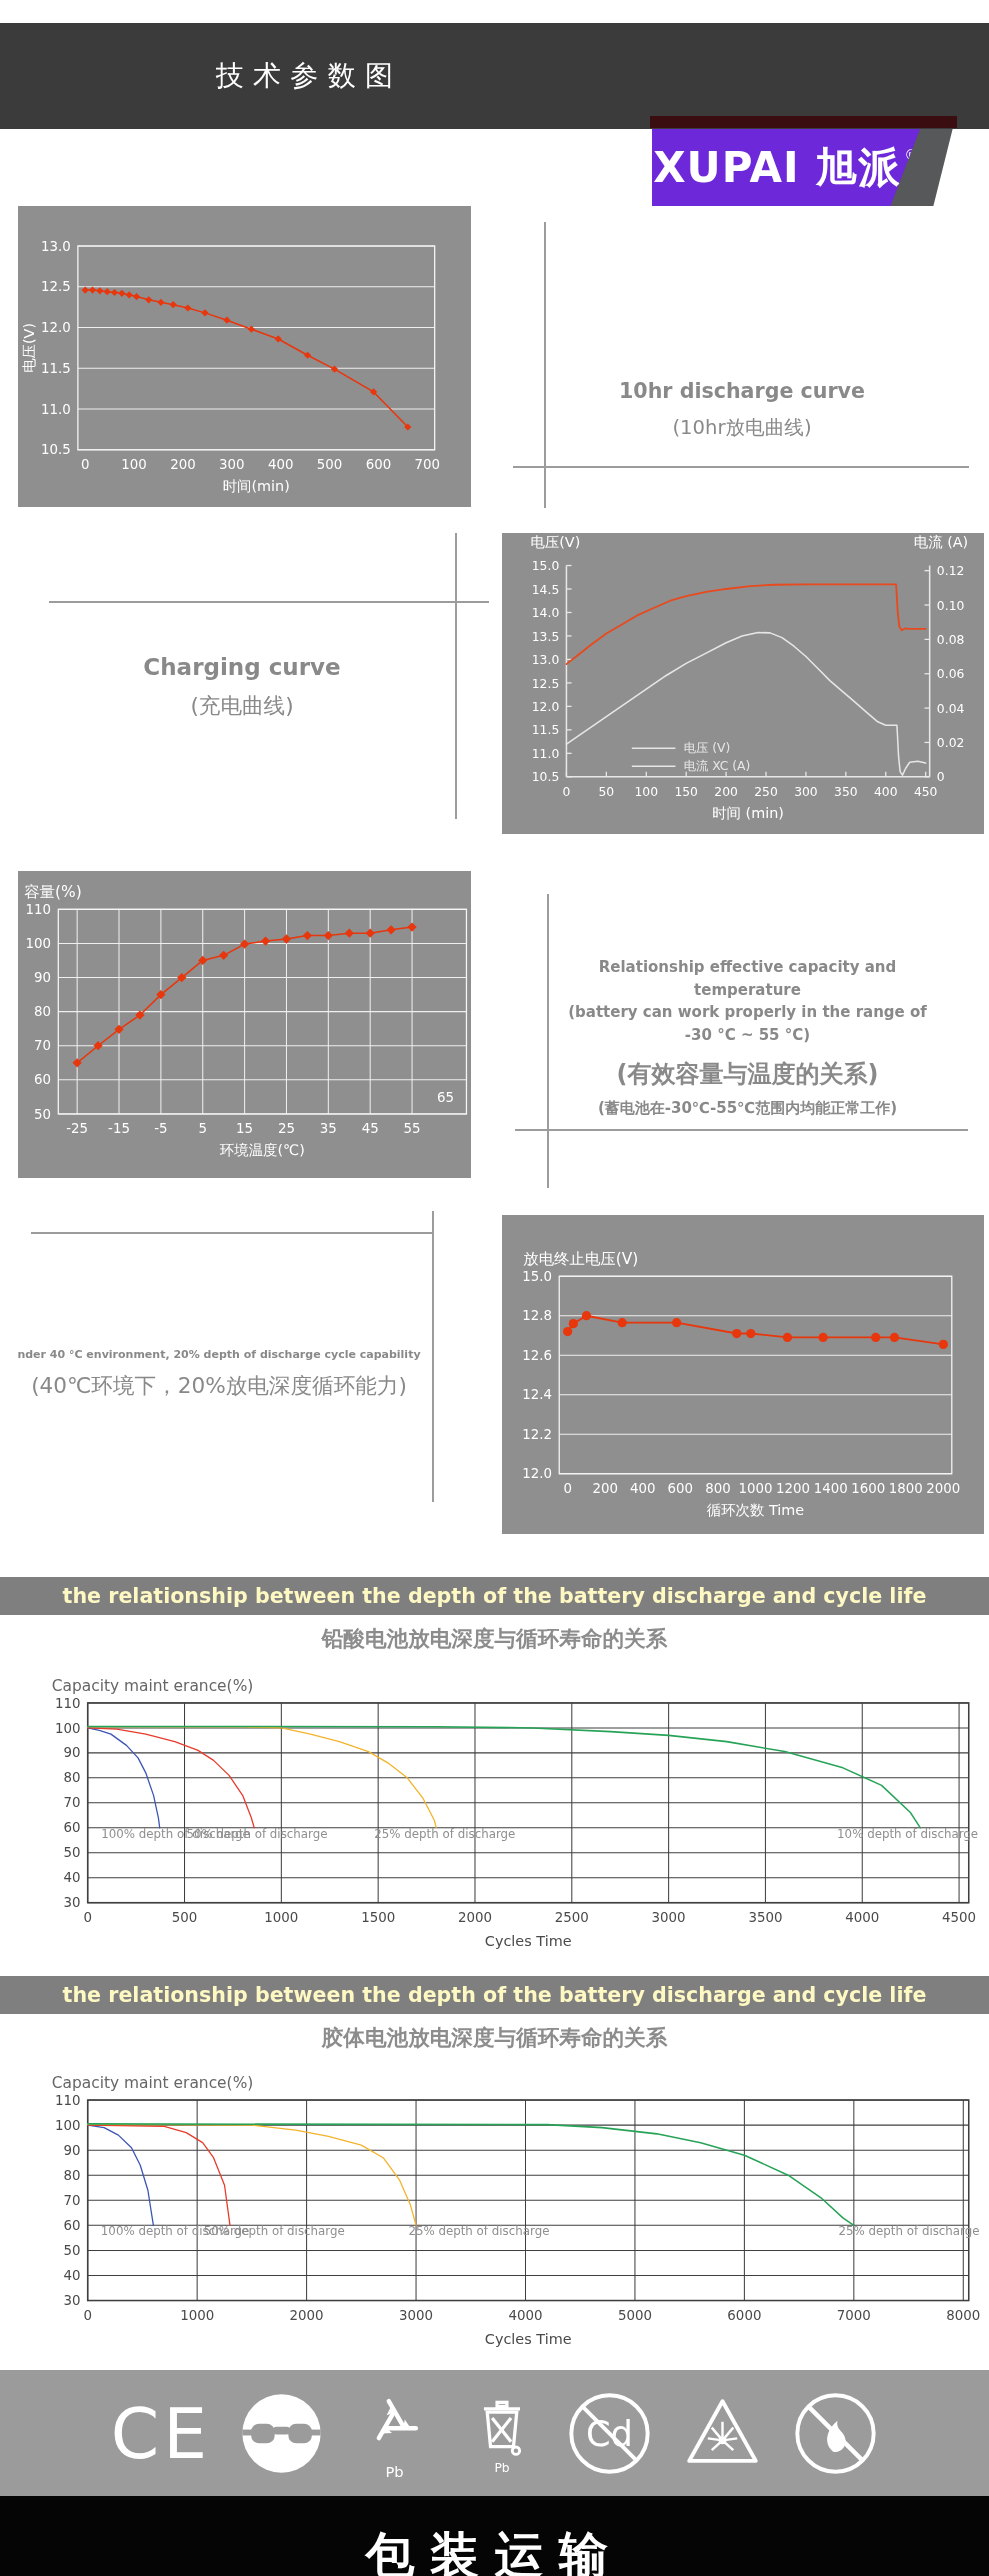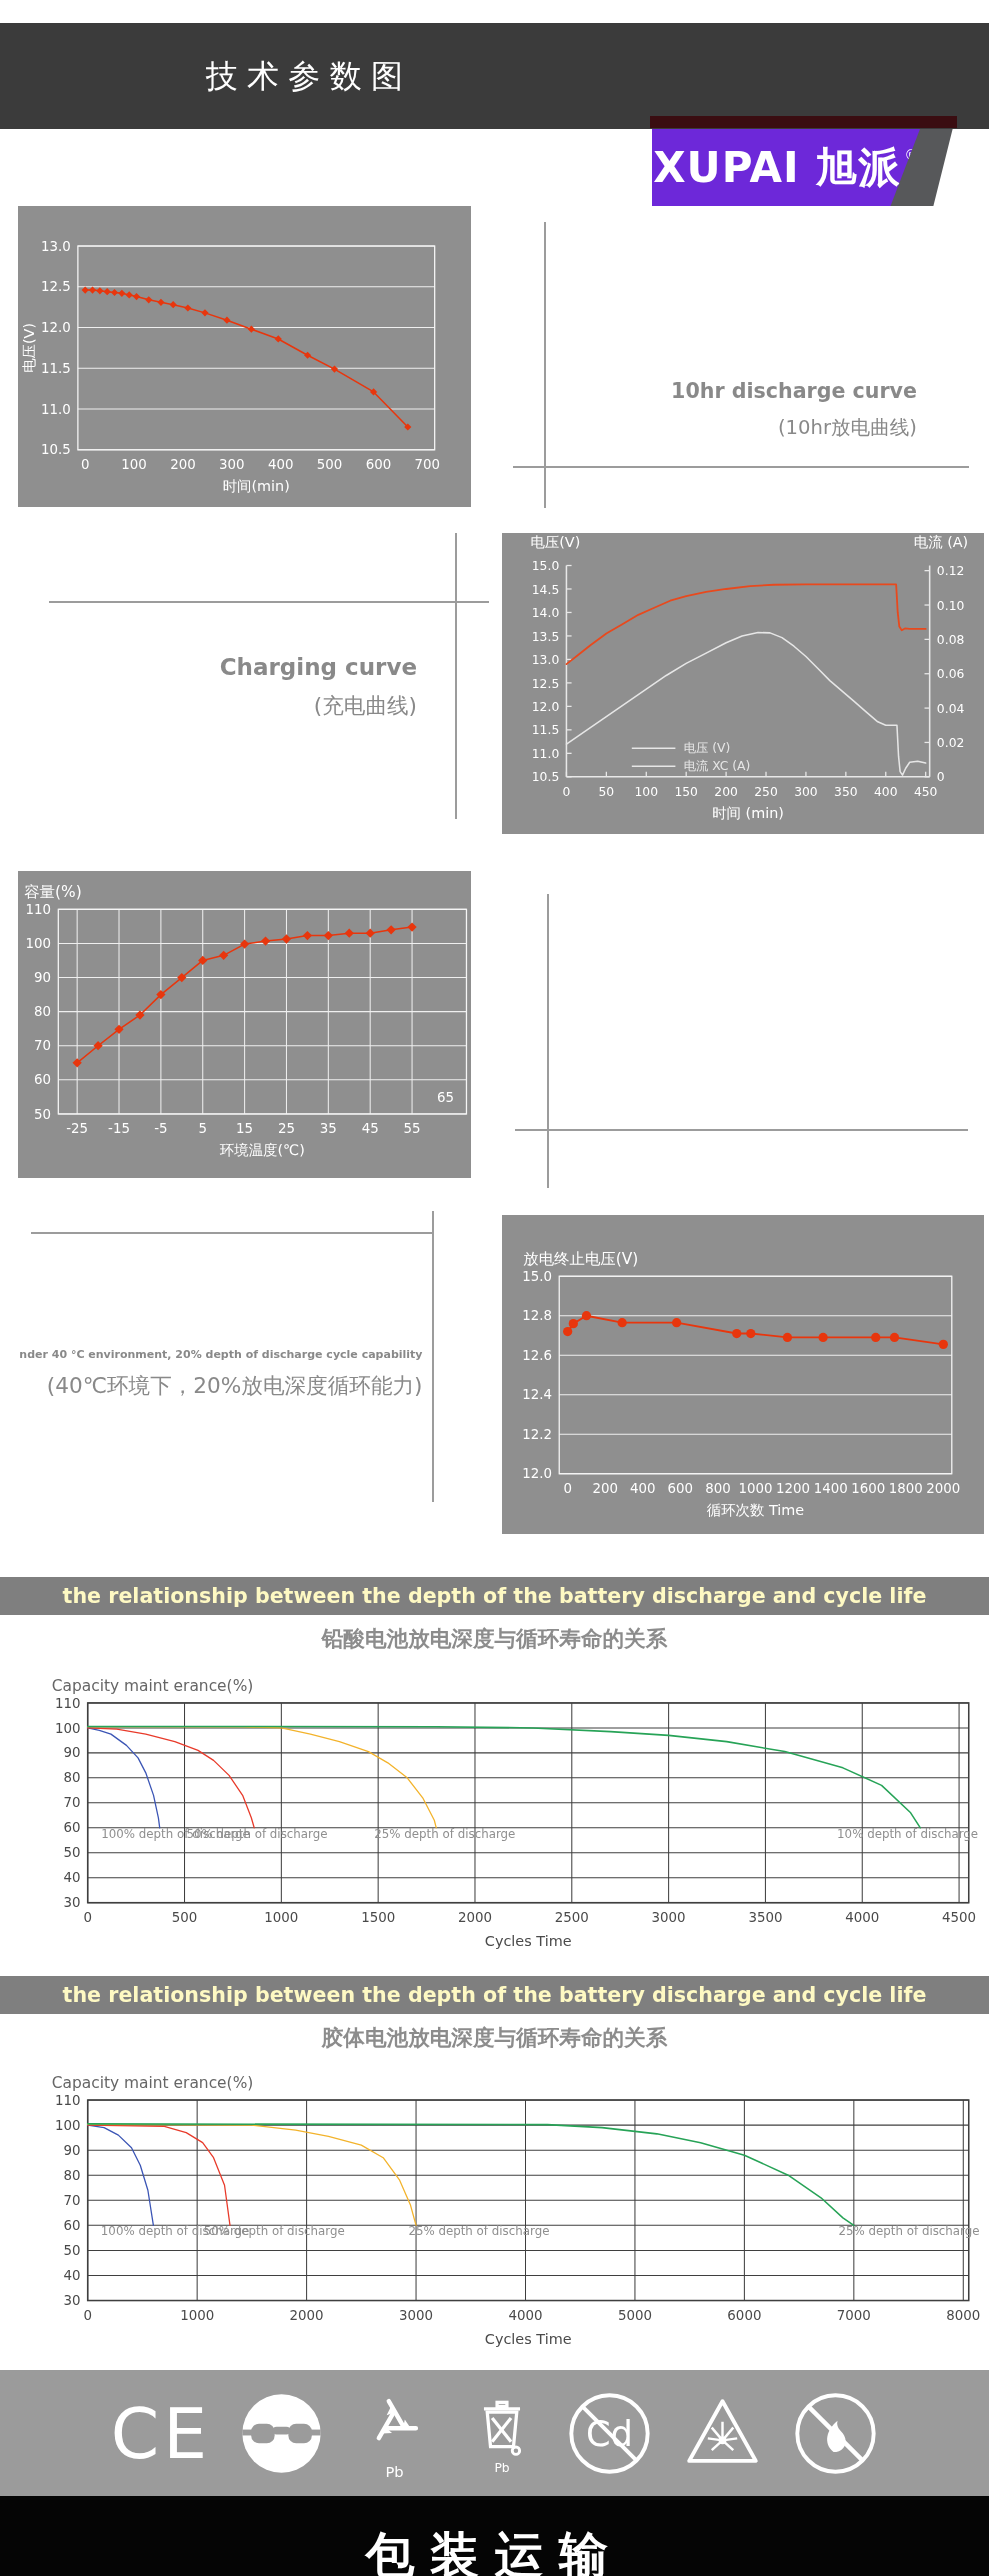--- a/index.html
+++ b/index.html
@@ -2,36 +2,36 @@
 <html style="font-size:8.2px"><head>
 <meta charset="utf-8">
 <style>
   * { margin:0; padding:0; box-sizing:border-box; }
   body { font-family:"DejaVu Sans", sans-serif; background:#fff; }
   #page { position:relative; width:989px; height:3553px; background:#ffffff; overflow:hidden; }
 
   .abs { position:absolute; }
   .header-band { left:0; top:23px; width:989px; height:106px; background:#3b3b3b; }
   .page-title { left:0; top:23px; width:618px; height:106px; line-height:106px; text-align:center;
-                color:#fff; font-size:32px; letter-spacing:9.3px; font-weight:500; }
+                color:#fff; font-size:28px; letter-spacing:9.3px; font-weight:500; }
   .maroon-stripe { left:650px; top:116px; width:307px; height:12.4px; background:#3a0d11; }
   .logo-wedge { left:897px; top:129px; width:46px; height:77px; background:#57585a; transform:skewX(-14deg); }
   .brand-logo { left:652px; top:129px; width:268px; height:77px; background:#6d28d9;
                 clip-path:polygon(0 0,100% 0,89% 100%,0 100%);
                 display:flex; align-items:center; justify-content:center;
                 color:#fff; font-size:42px; font-weight:700; letter-spacing:1px; }
   .brand-logo sup { font-size:13.4px; margin-left:3.1px; margin-top:-25px; font-weight:400; }
 
   .chart-panel { background:#8f8f8f; }
   .white-chart { background:#ffffff; }
 
   .xhair-v { width:1.5px; background:#9c9c9c; }
   .xhair-h { height:1.5px; background:#9c9c9c; }
 
-  .tb { text-align:right; color:#898989; }
+  .tb { text-align:center; color:#898989; }
   .tb .en { font-size:20.6px; font-weight:600; }
   .tb .en-sm { font-size:15px; font-weight:600; line-height:1.5; }
   .tb .cn { font-size:19.6px; font-weight:400; margin-top:11.3px; }
   .tb .cn-big { font-size:24px; font-weight:700; margin-top:12.4px; }
   .tb .cn-sm { font-size:15px; font-weight:600; margin-top:8.2px; }
 
   .gray-banner { left:0; width:989px; height:38px; background:#7f7f7f; color:#fef9c3;
                  text-align:center; line-height:38px; font-size:20.6px; font-weight:600; }
   .cn-subtitle { left:0; width:989px; height:31px; text-align:center; line-height:31px;
                  color:#8c8c8c; font-size:21.6px; font-weight:600; }
@@ -242,20 +242,26 @@
         <path d="M602.8406153846154 115.78736666666668L611.8406153846154 124.78736666666668L602.8406153846154 133.78736666666668L593.8406153846154 124.78736666666668Z" fill="#e8360d"></path>
         <path d="M643.5011282051282 111.15033333333332L652.5011282051282 120.15033333333332L643.5011282051282 129.15033333333332L634.5011282051282 120.15033333333332Z" fill="#e8360d"></path>
         <path d="M684.1616410256411 111.15033333333332L693.1616410256411 120.15033333333332L684.1616410256411 129.15033333333332L675.1616410256411 120.15033333333332Z" fill="#e8360d"></path>
         <path d="M724.8221538461539 104.52599999999995L733.8221538461539 113.52599999999995L724.8221538461539 122.52599999999995L715.8221538461539 113.52599999999995Z" fill="#e8360d"></path>
         <path d="M765.4826666666668 99.2265333333333L774.4826666666668 108.2265333333333L765.4826666666668 117.2265333333333L756.4826666666668 108.2265333333333Z" fill="#e8360d"></path>
         <text x="830.5394871794872" y="448.05483333333336" font-size="26" fill="#ffffff" text-anchor="middle" font-family="&quot;DejaVu Sans&quot;, sans-serif">65</text>
       </svg>
   </div>
   <div class="abs xhair-v" style="left:547px;top:894px;height:294px;"></div>
   <div class="abs xhair-h" style="left:515px;top:1129px;width:453px;"></div>
+  <div class="abs tb" style="left:562px;top:956px;width:371px;">
+    <div class="en-sm">Relationship effective capacity and temperature</div>
+    <div class="en-sm">(battery can work properly in the range of -30 °C ~ 55 °C)</div>
+    <div class="cn-big">(有效容量与温度的关系)</div>
+    <div class="cn-sm">(蓄电池在-30℃-55℃范围内均能正常工作)</div>
+  </div>
 
   <div class="abs xhair-v" style="left:432px;top:1211px;height:291px;"></div>
   <div class="abs xhair-h" style="left:31px;top:1232px;width:401px;"></div>
   <div class="abs tb" style="left:15.5px;top:1347px;width:407px;">
     <div class="en-sm" style="font-size:11px;">nder 40 °C environment, 20% depth of discharge cycle capability</div>
     <div class="cn" style="font-size:21.6px;margin-top:7.2px;">(40℃环境下，20%放电深度循环能力)</div>
   </div>
   <div class="abs chart-panel" style="left:502px;top:1215px;width:482px;height:319px;">
     <svg width="482" height="319" viewBox="0 0 935 620">
         <line x1="110.33" x2="873.29" y1="502.81999999999994" y2="502.81999999999994" stroke="#efefef" stroke-width="2"></line>

